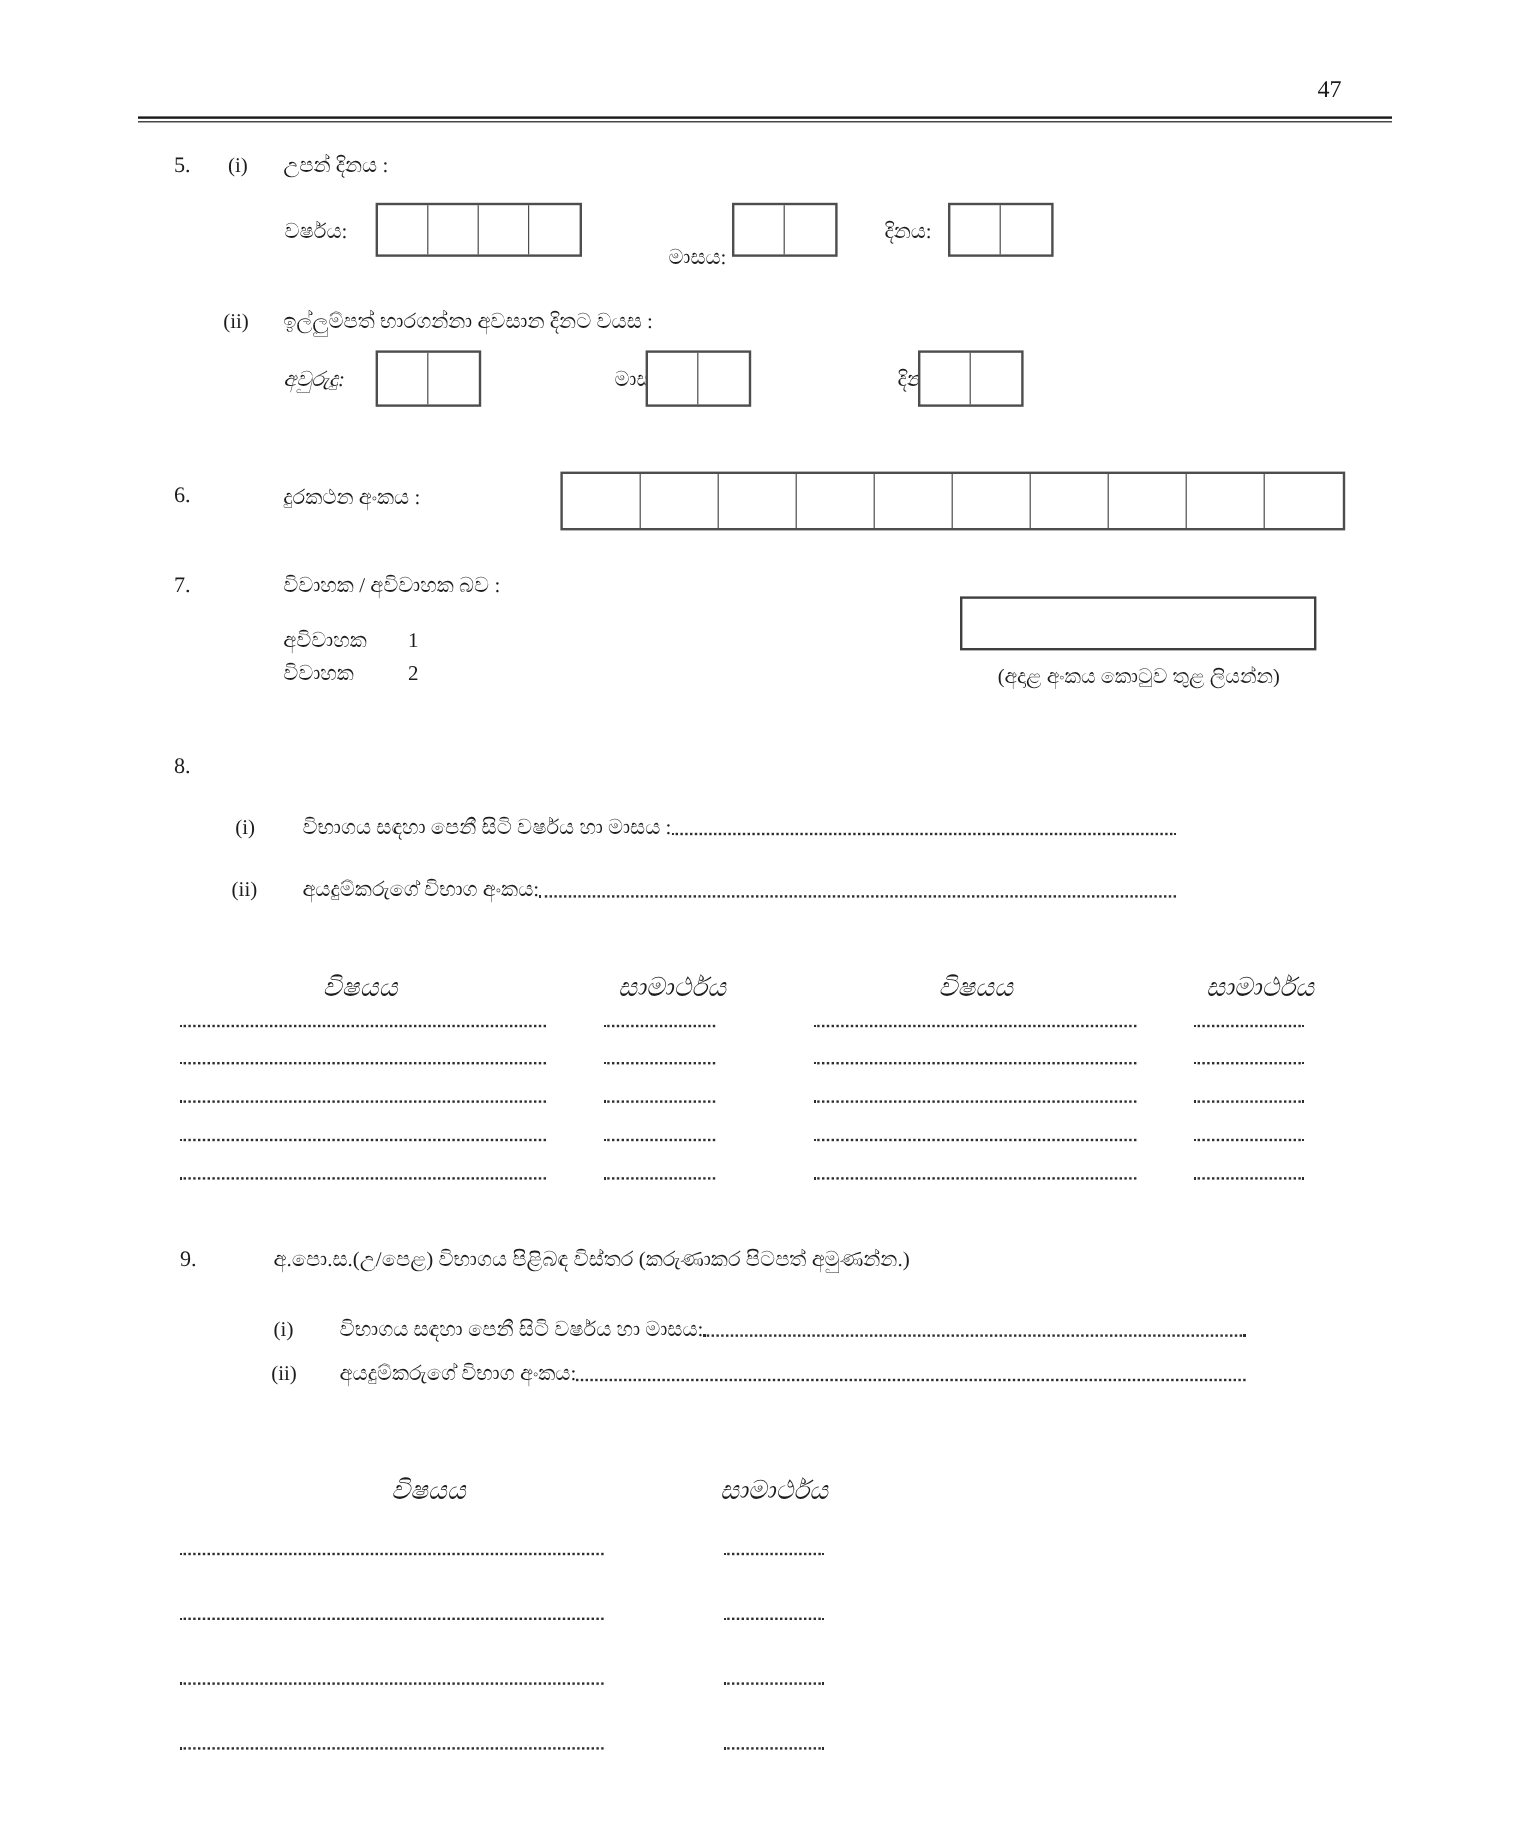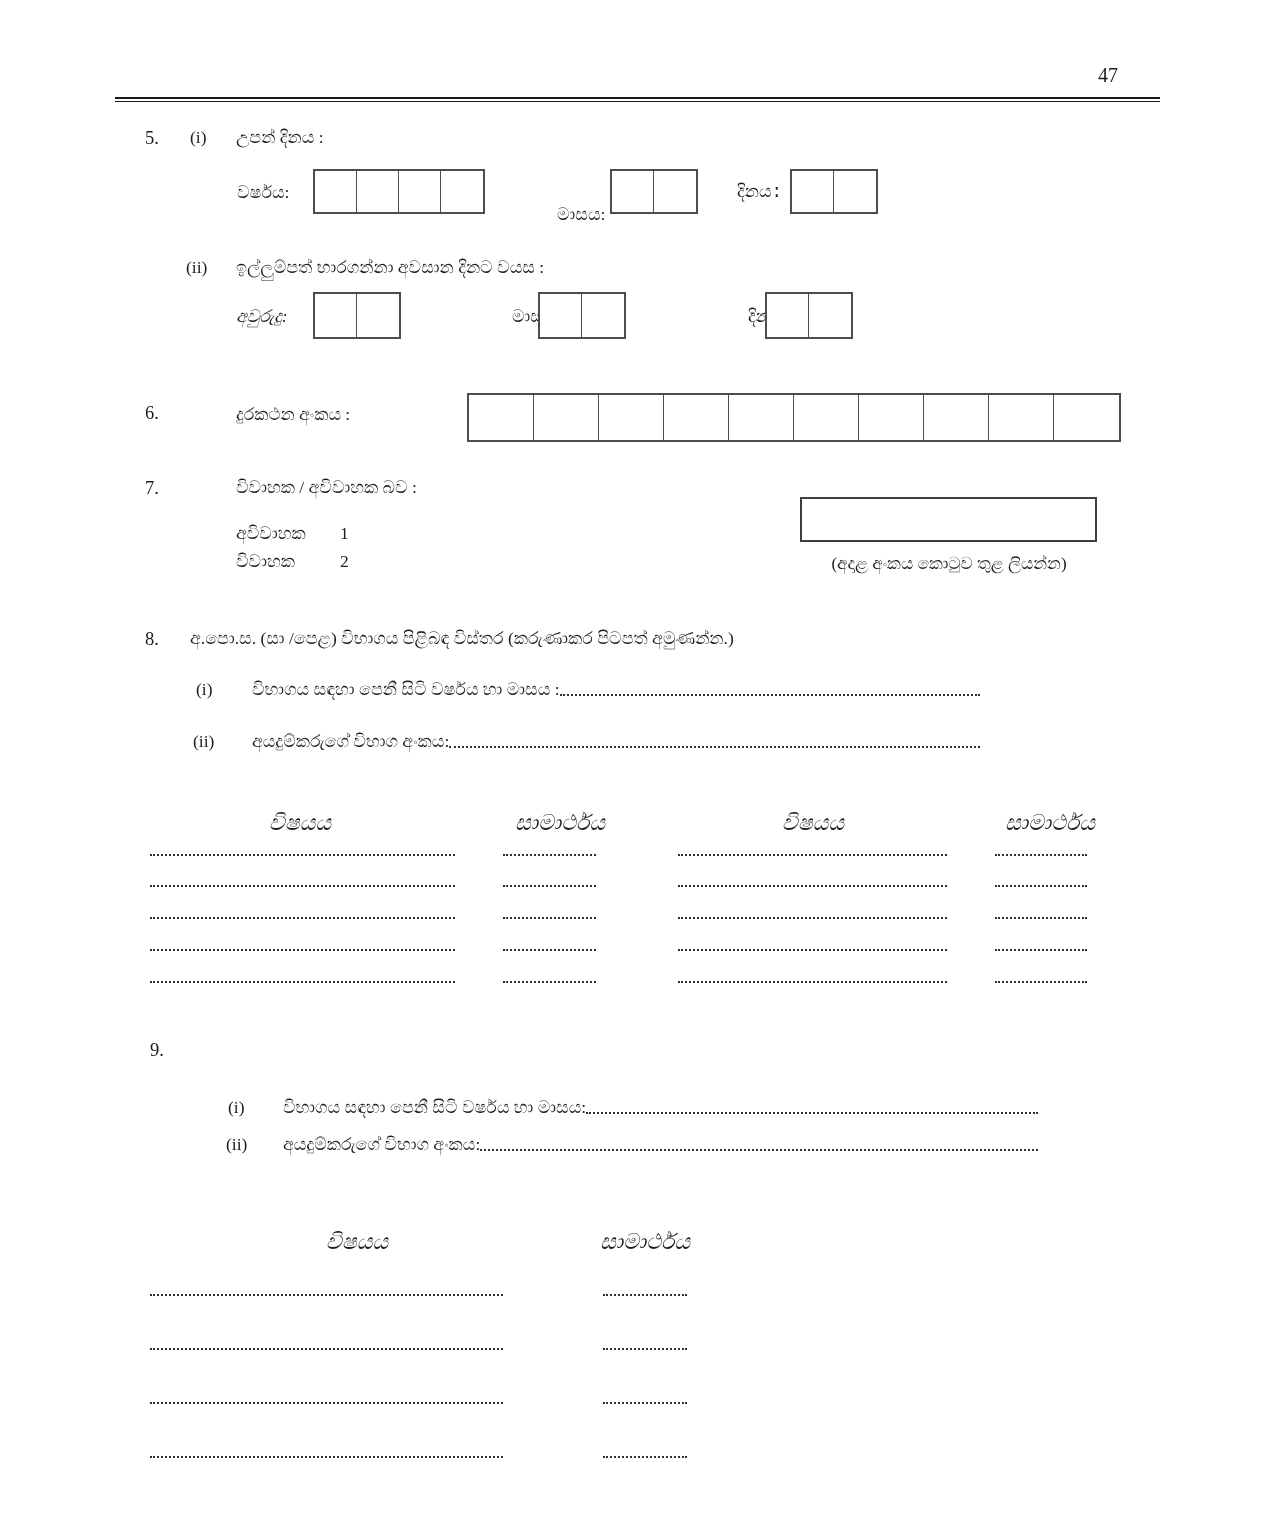--- a/index.html
+++ b/index.html
@@ -52,21 +52,21 @@
     <div class="c s"></div>
     <div class="c s"></div>
   </div>
 
   <div class="t" style="left:557px;top:182px;margin-top:22px;">මාසය:</div>
   <div class="grid" style="left:610px;top:169px;">
     <div class="c s"></div>
     <div class="c s"></div>
   </div>
 
-  <div class="t" style="left:737px;top:182px;font-family:Liberation Mono, monospace;">දිනය:</div>
+  <div class="t" style="left:737px;top:182px;">දිනය:</div>
   <div class="grid" style="left:790px;top:169px;">
     <div class="c s"></div>
     <div class="c s"></div>
   </div>
 
   <div class="t" style="left:186px;top:257px;">(ii)</div>
   <div class="t" style="left:236px;top:257px;">ඉල්ලුම්පත් භාරගන්නා අවසාන දිනට වයස :</div>
 
   <div class="t" style="left:236px;top:306px;font-style:italic;">අවුරුදු:</div>
   <div class="grid" style="left:313px;top:292px;">
@@ -106,21 +106,20 @@
 
   <div class="t" style="left:236px;top:523px;">අවිවාහක</div>
   <div class="t" style="left:340px;top:523px;">1</div>
   <div class="t" style="left:236px;top:551px;">විවාහක</div>
   <div class="t" style="left:340px;top:551px;">2</div>
 
   <div class="bigbox" style="left:800px;top:497px;width:297px;height:45px;"></div>
   <div class="cap" style="left:788px;width:322px;top:554px;">(අදාළ අංකය කොටුව තුළ ලියන්න)</div>
 
   <div class="t num" style="left:145px;top:628px;">8.</div>
-  <div class="t" style="left:190px;top:628px;">අ.පො.ස. (සා /පෙළ) විභාගය පිළිබඳ විස්තර (කරුණාකර පිටපත් අමුණන්න.)</div>
 
   <div class="leader-row" style="left:196px;top:679px;width:784px;">
     <span class="leader-marker" style="width:56px;">(i)</span>
     <span class="leader-label">විභාගය සඳහා පෙනී සිටි වර්ෂය හා මාසය :</span>
     <span class="leader-fill"></span>
   </div>
   <div class="leader-row" style="left:193px;top:731px;width:787px;">
     <span class="leader-marker" style="width:59px;">(ii)</span>
     <span class="leader-label">අයදුම්කරුගේ විභාග අංකය:</span>
     <span class="leader-fill"></span>
@@ -150,20 +149,21 @@
   <div class="dot" style="left:503px;width:93px;top:949px;"></div>
   <div class="dot" style="left:678px;width:269px;top:949px;"></div>
   <div class="dot" style="left:995px;width:92px;top:949px;"></div>
 
   <div class="dot" style="left:150px;width:305px;top:981px;"></div>
   <div class="dot" style="left:503px;width:93px;top:981px;"></div>
   <div class="dot" style="left:678px;width:269px;top:981px;"></div>
   <div class="dot" style="left:995px;width:92px;top:981px;"></div>
 
   <div class="t num" style="left:150px;top:1039px;">9.</div>
+  <div class="t" style="left:228px;top:1039px;">අ.පො.ස.(උ/පෙළ) විභාගය පිළිබඳ විස්තර (කරුණාකර පිටපත් අමුණන්න.)</div>
 
   <div class="leader-row" style="left:228px;top:1097px;width:810px;">
     <span class="leader-marker" style="width:55px;">(i)</span>
     <span class="leader-label">විභාගය සඳහා පෙනී සිටි වර්ෂය හා මාසය:</span>
     <span class="leader-fill"></span>
   </div>
   <div class="leader-row" style="left:226px;top:1134px;width:812px;">
     <span class="leader-marker" style="width:57px;">(ii)</span>
     <span class="leader-label">අයදුම්කරුගේ විභාග අංකය:</span>
     <span class="leader-fill"></span>

